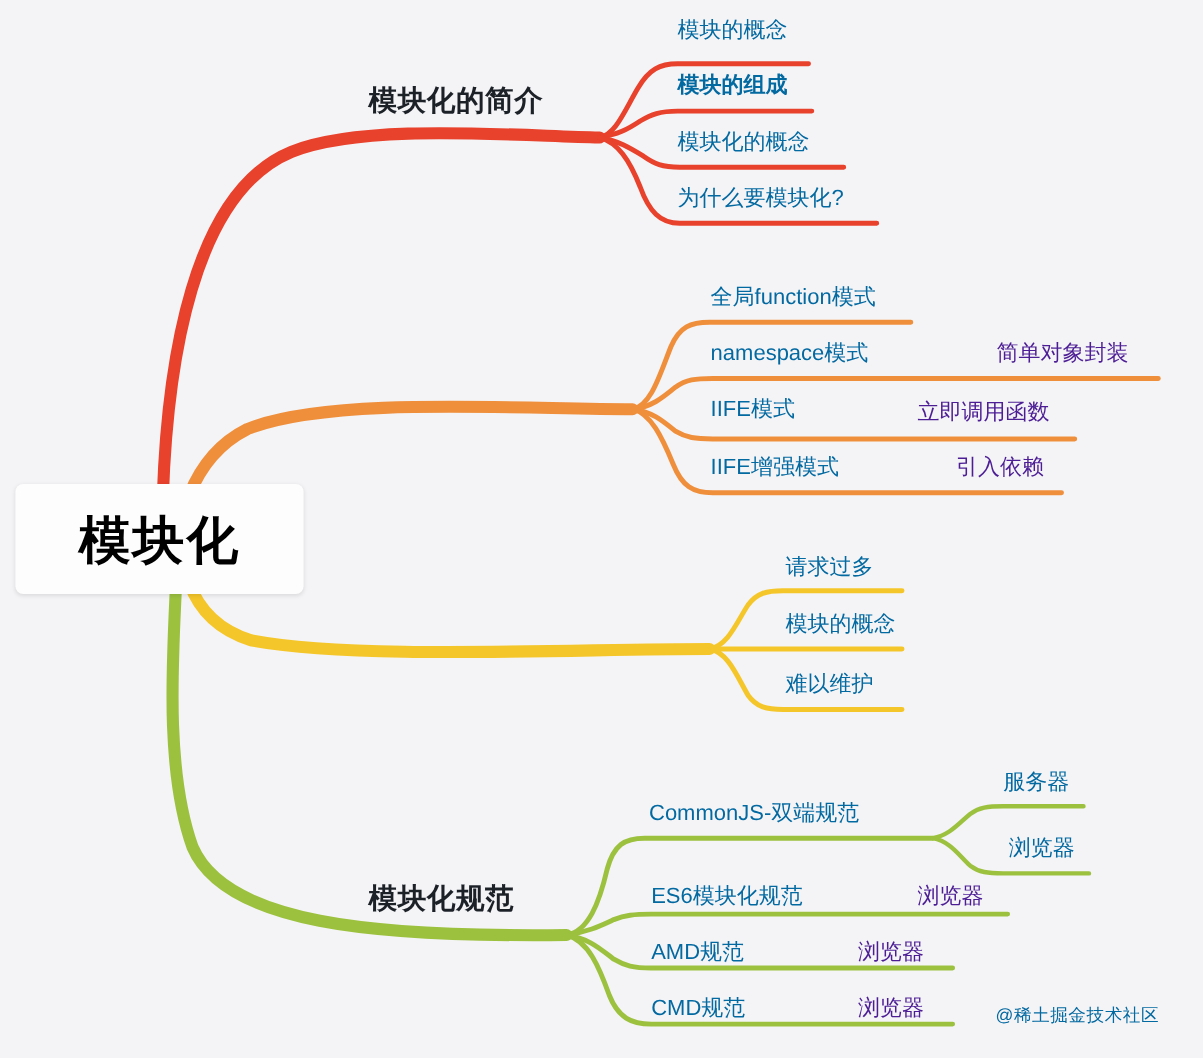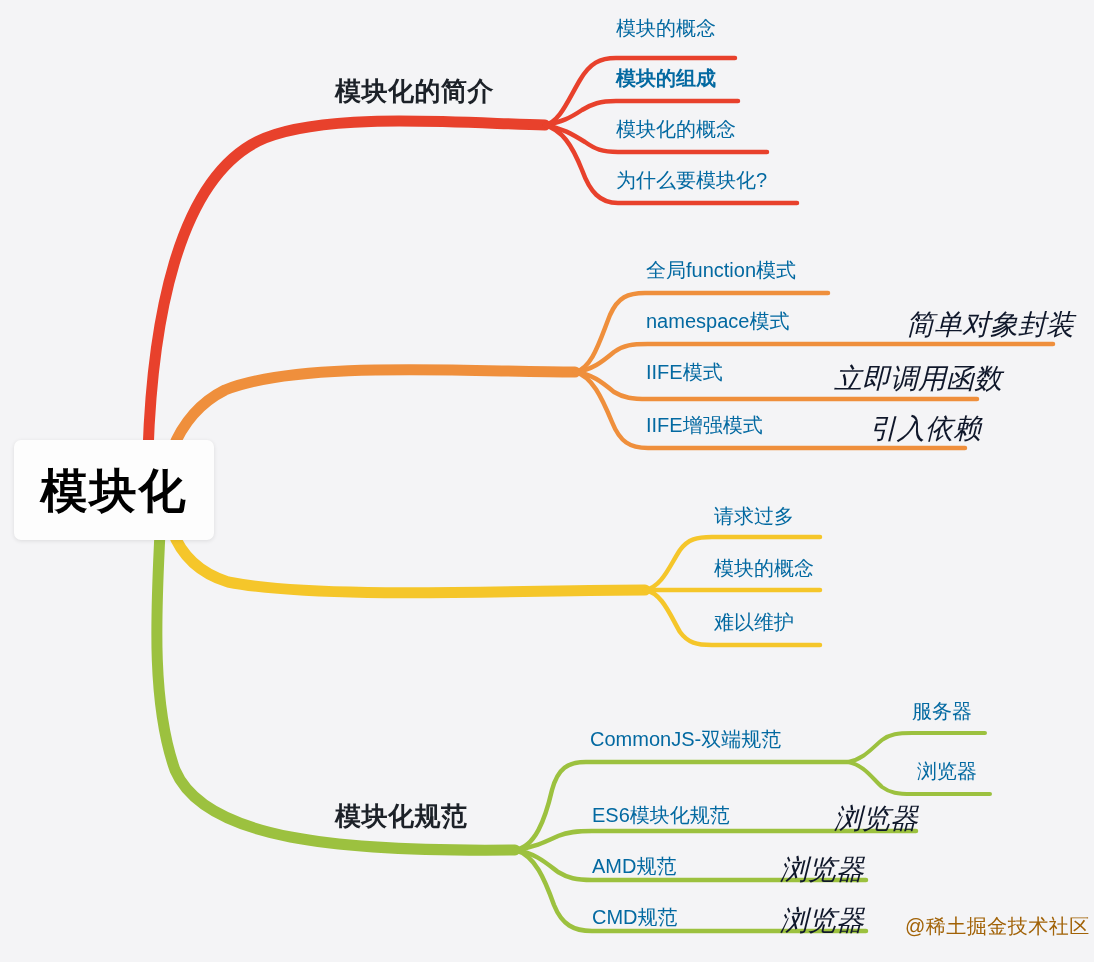--- a/index.html
+++ b/index.html
@@ -30,21 +30,21 @@
   .node-label {
     position: absolute;
     white-space: nowrap;
     color: #24292e;
     line-height: 1;
   }
   .root-node {
     position: absolute;
     left: 14px;
     top: 440px;
-    width: 200px;
+    width: 262px;
     height: 100px;
     background: #fdfdfd;
     border-radius: 7px;
     box-shadow: 0 1px 4px rgba(0,0,0,0.10);
     display: flex;
     align-items: center;
     justify-content: center;
     z-index: 5;
   }
   .root-text {
@@ -54,34 +54,33 @@
     letter-spacing: 2px;
     line-height: 1;
   }
   .topic-label {
     font-size: 26px;
     font-weight: bold;
     color: #1c2128;
     letter-spacing: 0.5px;
   }
   .sub-label {
-    font-size: 28px;
+    font-size: 20px;
     font-weight: normal;
-    color: #0f172a;
-    font-style: italic;
+    color: #4c1d95;
   }
   .leaf-label {
     font-size: 20px;
     font-weight: normal;
     color: #0369a1;
   }
   .watermark {
     position: absolute;
-    font-size: 20px;
-    color: #a16207;
+    font-size: 16px;
+    color: #0369a1;
     white-space: nowrap;
     letter-spacing: 0.5px;
   }
 </style>
 </head>
 <body>
 
 <div id="mindmap-root">
 
   <svg class="branch-layer" viewBox="0 0 1094 962" xmlns="http://www.w3.org/2000/svg">

